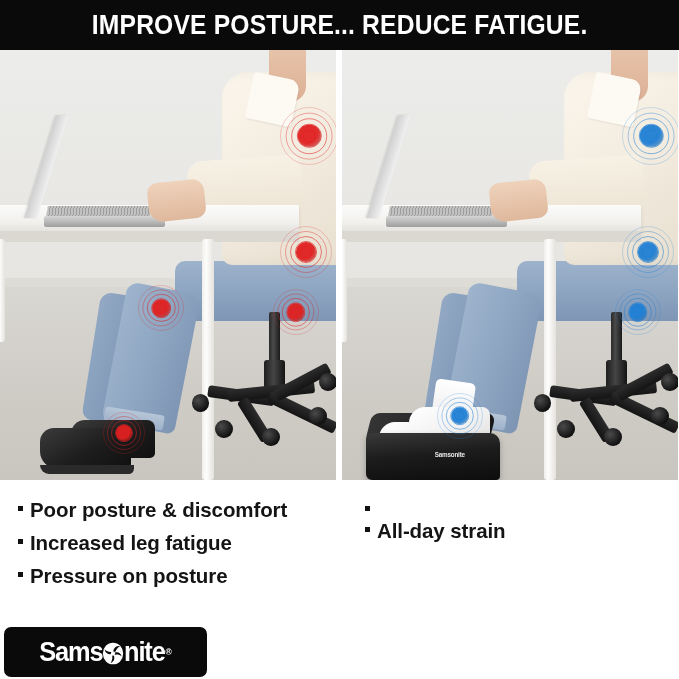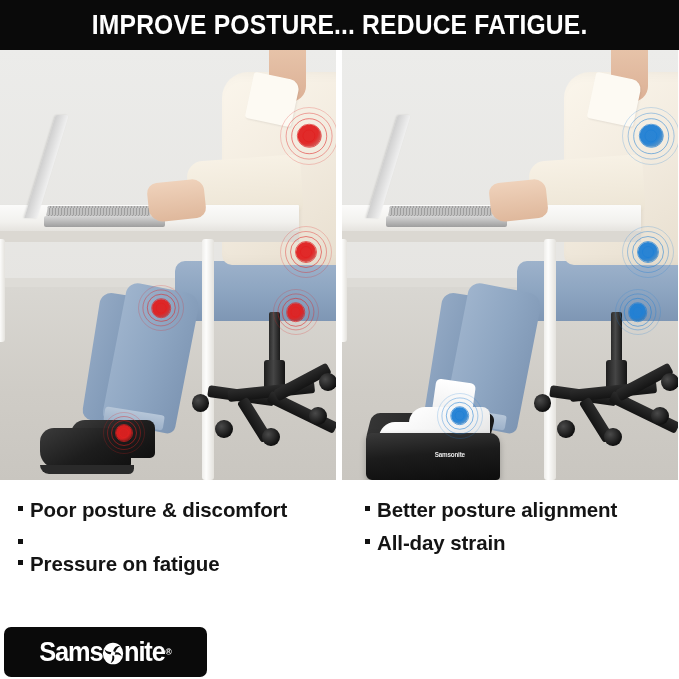--- a/index.html
+++ b/index.html
@@ -589,30 +589,30 @@
 </div>
 
 <div class="lists">
   <div class="list-col left" id="list-left">
       <div class="bullet-row">
         <span class="bullet-mark"></span>
         <span class="bullet-text">Poor posture &amp; discomfort</span>
       </div>
       <div class="bullet-row">
         <span class="bullet-mark"></span>
+        <span class="bullet-text">Increased leg fatigue</span>
       </div>
       <div class="bullet-row">
         <span class="bullet-mark"></span>
-        <span class="bullet-text">Pressure on fatigue</span>
+        <span class="bullet-text">Pressure on posture</span>
       </div>
     </div>
   <div class="list-col right" id="list-right">
       <div class="bullet-row">
         <span class="bullet-mark"></span>
-        <span class="bullet-text">Better posture alignment</span>
       </div>
       <div class="bullet-row">
         <span class="bullet-mark"></span>
         <span class="bullet-text">All-day strain</span>
       </div>
     </div>
 </div>
 
 <div class="logo">
   <div class="logo-wordmark">

